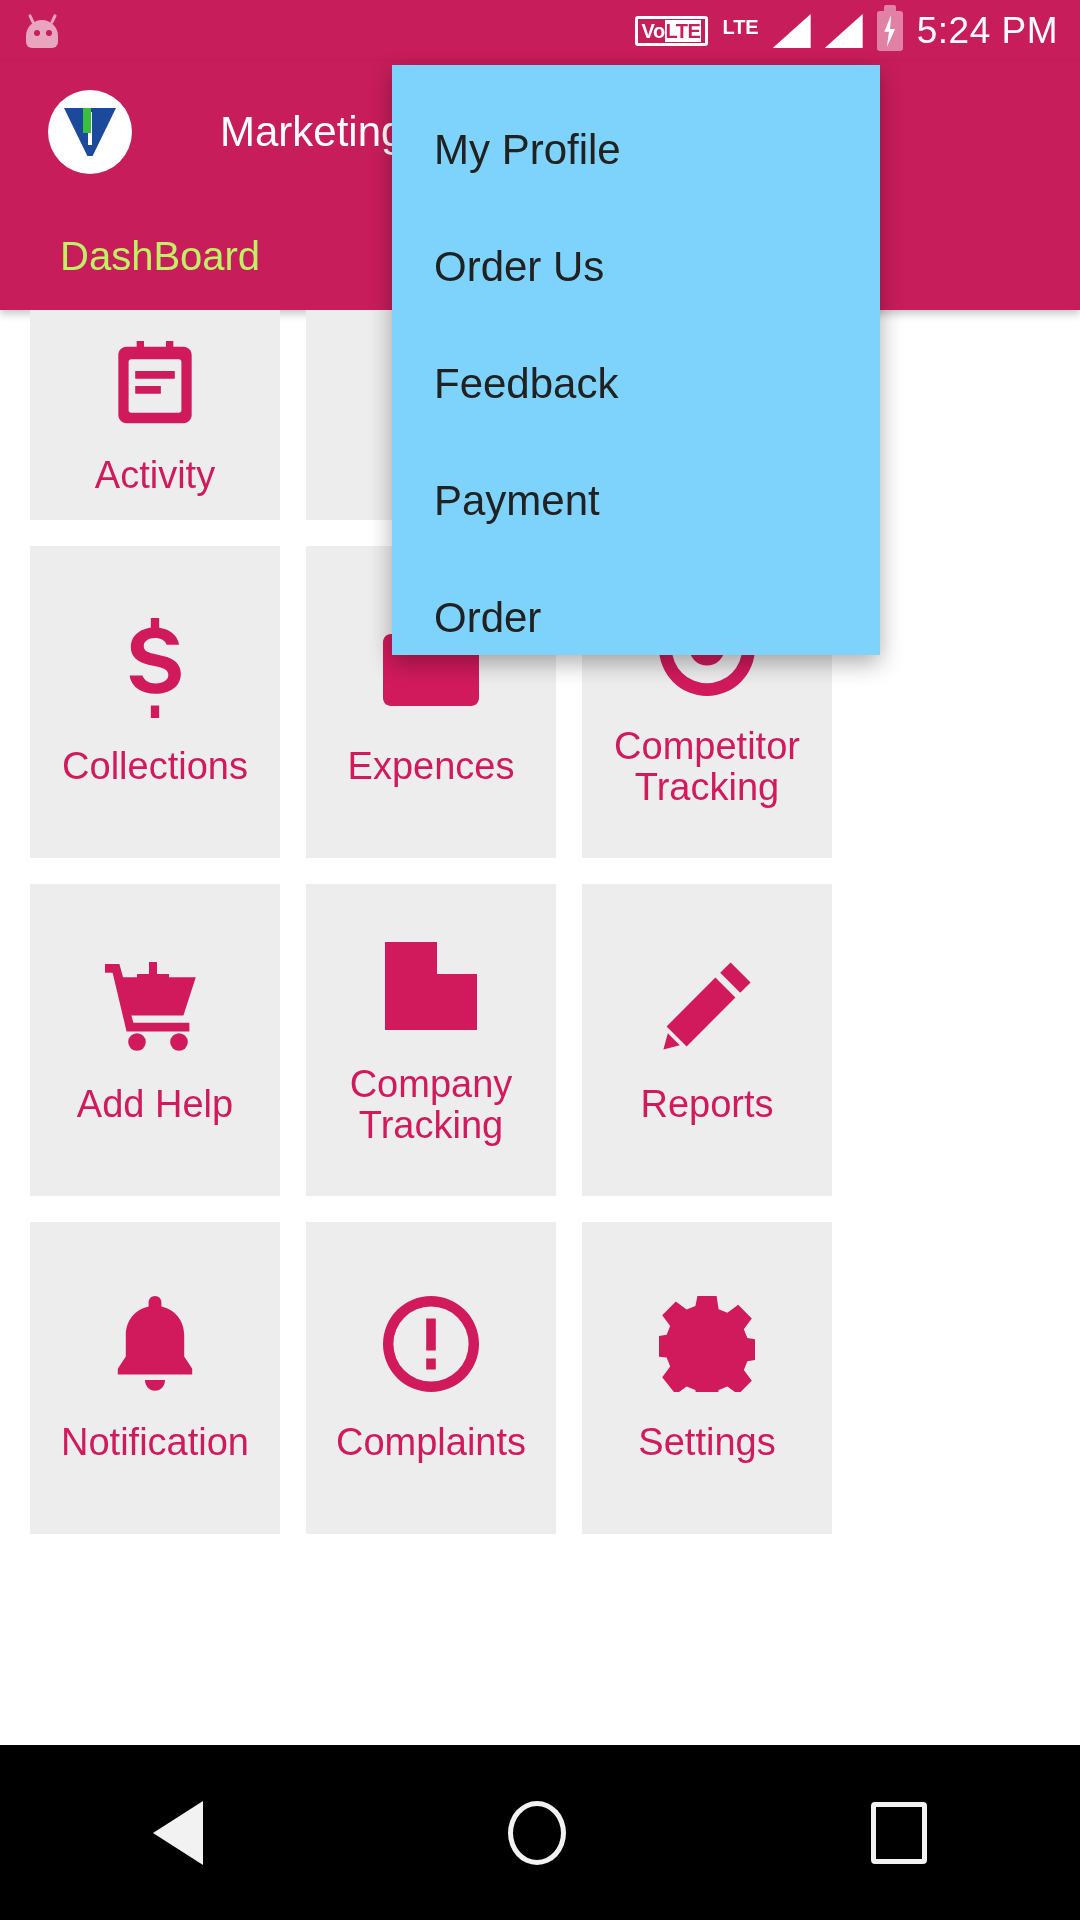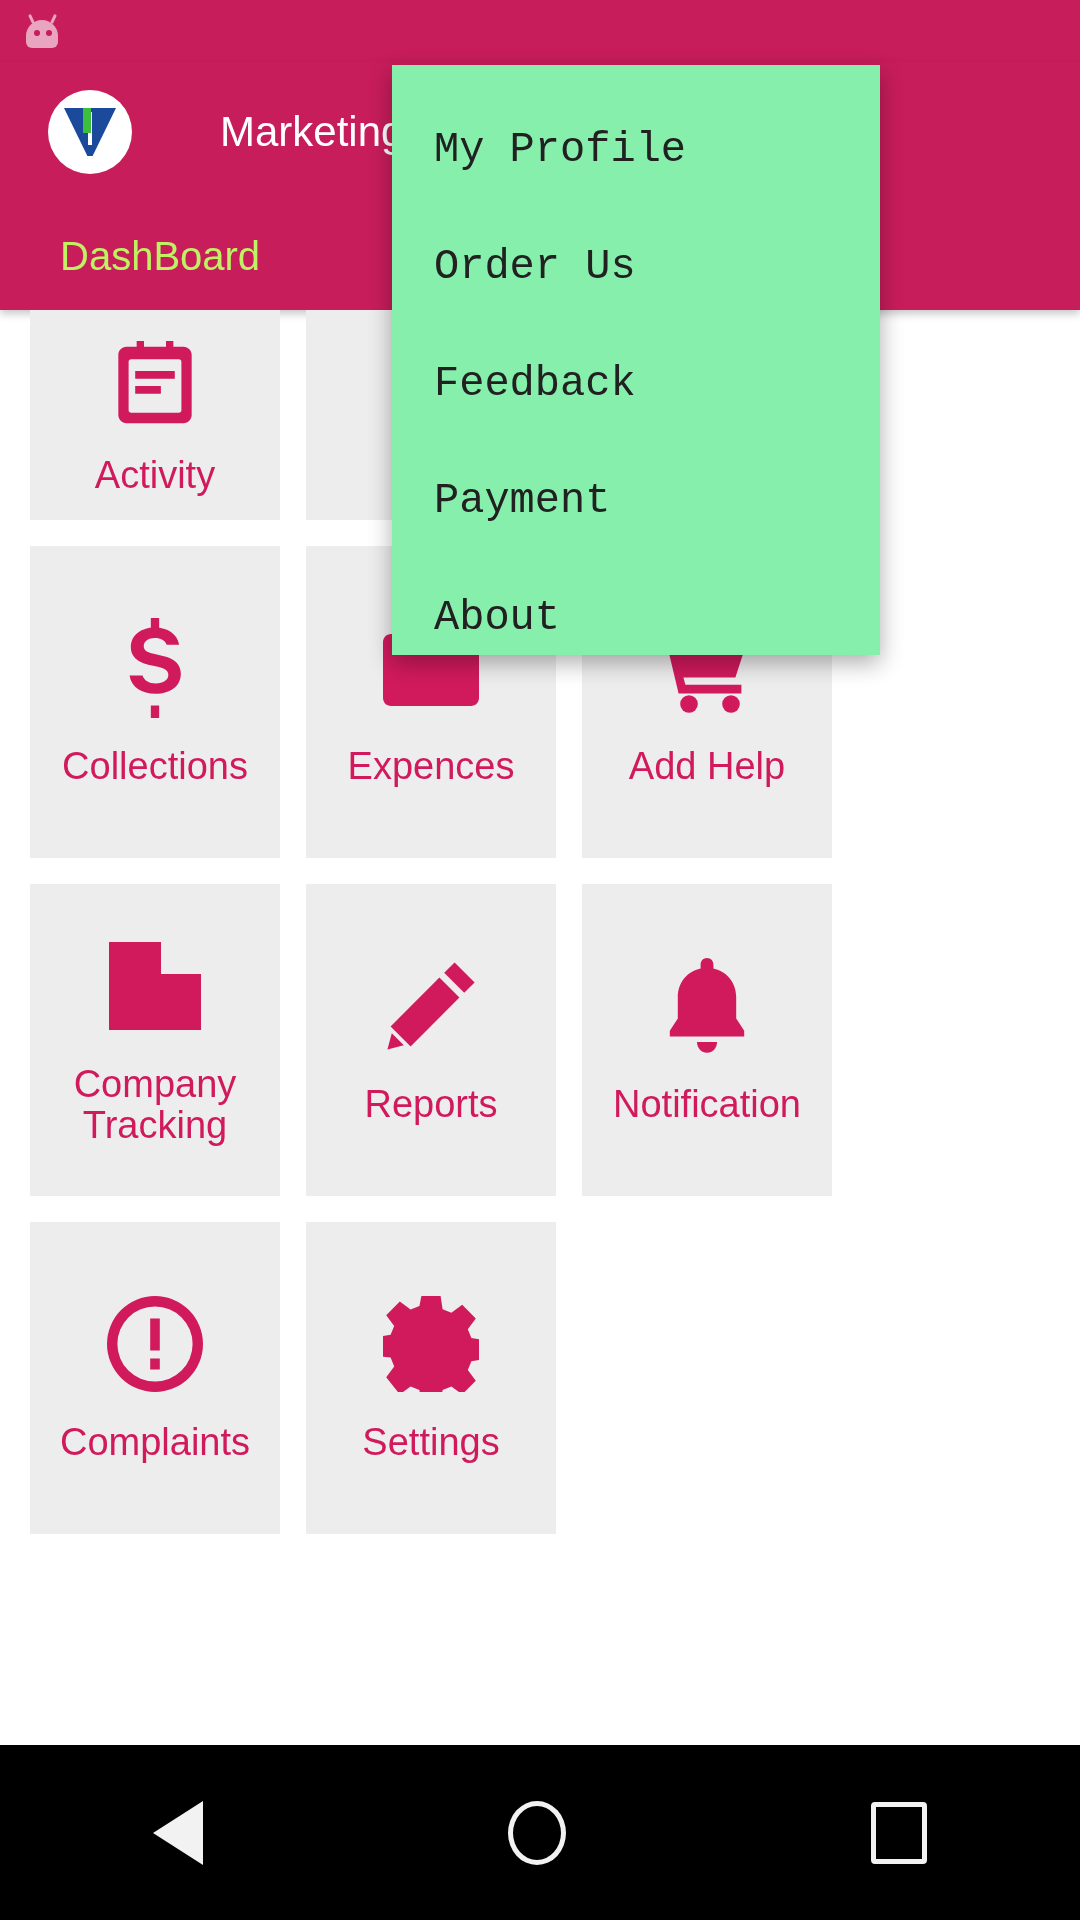--- a/index.html
+++ b/index.html
@@ -131,25 +131,24 @@
   .tile.first .ic { margin-bottom:18px; }
   .tile .lbl {
     color:#d11a5c; font-size:38px; text-align:center; line-height:1.08;
   }
   svg.icon { display:block; }
   svg.icon * { fill:#d11a5c; }
 
   
   .menu {
     position:absolute; top:65px; left:392px; width:488px; height:590px;
-    background:#86efac;
+    background:#7dd3fc;
     box-shadow:0 8px 22px rgba(0,0,0,0.32);
     z-index:50;
     padding-top:26px;
-    font-family:Liberation Mono, monospace;
   }
   .menu-item {
     height:117px; display:flex; align-items:center;
     padding-left:42px;
     color:#212121; font-size:42px;
   }
 
   
   .navbar {
     position:absolute; bottom:0; left:0; width:1080px; height:175px;
@@ -175,20 +174,32 @@
 <div class="statusbar">
   <div class="sb-left">
     <div class="android-head">
       <div class="ant l"></div>
         <div class="ant r"></div>
       <div class="dome"></div>
       <div class="eye l"></div>
         <div class="eye r"></div>
     </div>
   </div>
+  <div class="sb-right">
+    <div class="volte">
+      <span>Vo</span><span class="hi">LTE</span>
+    </div>
+    <div class="lte">LTE</div>
+    <div class="sig"></div>
+    <div class="sig"></div>
+    <div class="battery">
+        <div class="bolt"></div>
+      </div>
+    <div class="clock">5:24 PM</div>
+  </div>
 </div>
 
 <div class="appbar">
   <div class="appbar-top">
     <div class="logo">
       <div class="logo-v">
         <div class="vblue"></div>
           <div class="vnotch"></div>
           <div class="vgreen"></div>
       </div>
@@ -236,20 +247,29 @@
   <div class="tile">
     <div class="ic">
       <svg class="icon" width="96" height="84" viewBox="0 0 24 21">
         <path d="M2 2h7l2.2 2.6H22c1.1 0 2 .9 2 2v11.4c0 1.1-.9 2-2 2H2c-1.1 0-2-.9-2-2V4c0-1.1.9-2 2-2z"></path>
         <path d="M5 0h8v3H5z" opacity=".75"></path>
       </svg>
     </div>
     <div class="lbl">Expences</div>
   </div>
 
+  <div class="tile">
+    <div class="ic">
+      <svg class="icon" width="96" height="96" viewBox="0 0 24 24">
+        <path d="M12 0a12 12 0 1 0 0 24 12 12 0 0 0 0-24zm0 3.2a8.8 8.8 0 1 1 0 17.6 8.8 8.8 0 0 1 0-17.6z"></path>
+        <circle cx="12" cy="12" r="4.4"></circle>
+      </svg>
+    </div>
+    <div class="lbl">Competitor Tracking</div>
+  </div>
 
   <div class="tile">
     <div class="ic">
       <svg class="icon" width="100" height="96" viewBox="0 0 25 24">
         <path d="M11 1h2v3h3v2h-3v3h-2V6H8V4h3z"></path>
         <path d="M0 1.5h3.6l.9 3.3h18.2l-3.1 9.6H6.6l.5 1.8h14v2.2H5.4L1.9 3.7H0z"></path>
         <circle cx="8" cy="21" r="2.2"></circle>
           <circle cx="18.5" cy="21" r="2.2"></circle>
       </svg>
     </div>
@@ -321,20 +341,20 @@
     <div class="lbl">Settings</div>
   </div>
 
 </div>
 
 <div class="menu">
   <div class="menu-item">My Profile</div>
   <div class="menu-item">Order Us</div>
   <div class="menu-item">Feedback</div>
   <div class="menu-item">Payment</div>
-  <div class="menu-item">About</div>
+  <div class="menu-item">Order</div>
 </div>
 
 <div class="navbar">
   <div class="nav-back"></div>
   <div class="nav-home"></div>
   <div class="nav-recent"></div>
 </div>
 
 </body></html>

